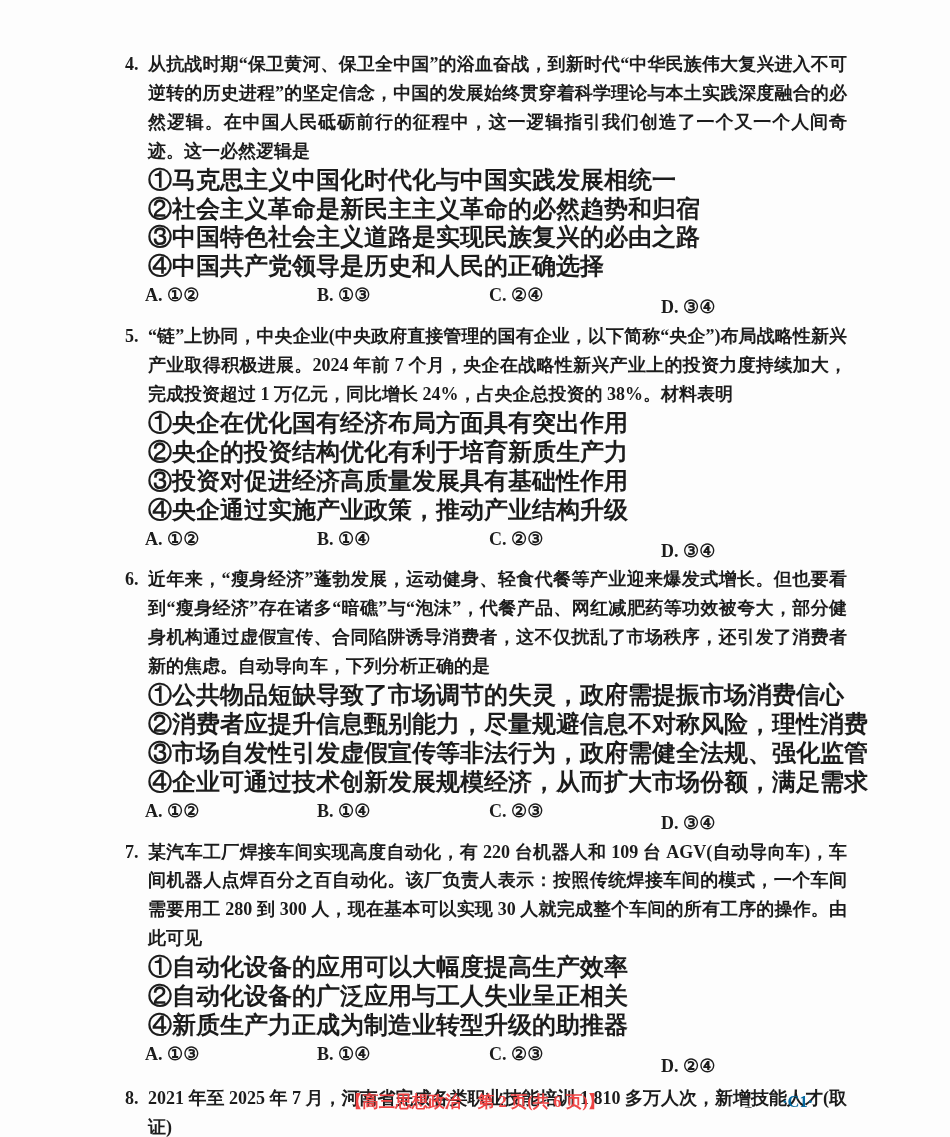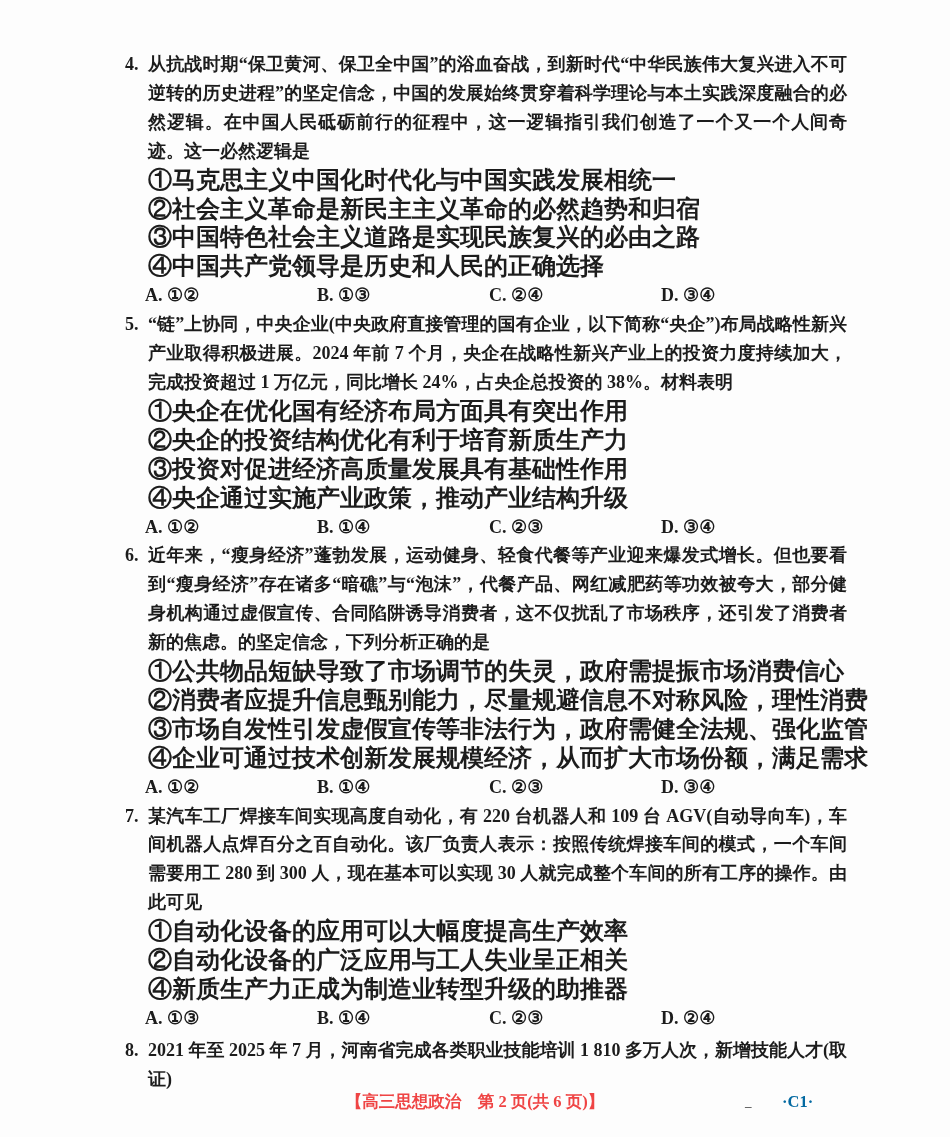--- a/index.html
+++ b/index.html
@@ -44,21 +44,21 @@
     white-space: nowrap;
   }
   .choices {
     display: flex;
     padding-left: 20px;
     font-size: 18px;
     line-height: 28.9px;
     font-weight: 600;
   }
   .choice { width: 172px; }
-  .choice:last-child { width: auto; }
+  .choice:last-child { width: auto; margin-top: 12px; }
   .q8 { margin-top: 3px; }
   .footer-center {
     position: absolute;
     left: 0;
     width: 100%;
     top: 1090px;
     text-align: center;
     font-size: 16.5px;
     line-height: 24px;
     font-weight: 600;
@@ -109,21 +109,21 @@
     <p class="statement">④央企通过实施产业政策，推动产业结构升级</p>
     <div class="choices">
       <span class="choice">A. ①②</span>
       <span class="choice">B. ①④</span>
       <span class="choice">C. ②③</span>
       <span class="choice">D. ③④</span>
     </div>
   </section>
 
   <section class="question">
-    <p class="stem"><span class="qnum">6.</span><span>近年来，“瘦身经济”蓬勃发展，运动健身、轻食代餐等产业迎来爆发式增长。但也要看到“瘦身经济”存在诸多“暗礁”与“泡沫”，代餐产品、网红减肥药等功效被夸大，部分健身机构通过虚假宣传、合同陷阱诱导消费者，这不仅扰乱了市场秩序，还引发了消费者新的焦虑。的坚定信念，下列分析正确的是</span></p>
+    <p class="stem"><span class="qnum">6.</span><span>近年来，“瘦身经济”蓬勃发展，运动健身、轻食代餐等产业迎来爆发式增长。但也要看到“瘦身经济”存在诸多“暗礁”与“泡沫”，代餐产品、网红减肥药等功效被夸大，部分健身机构通过虚假宣传、合同陷阱诱导消费者，这不仅扰乱了市场秩序，还引发了消费者新的焦虑。自动导向车，下列分析正确的是</span></p>
     <p class="statement">①公共物品短缺导致了市场调节的失灵，政府需提振市场消费信心</p>
     <p class="statement">②消费者应提升信息甄别能力，尽量规避信息不对称风险，理性消费</p>
     <p class="statement">③市场自发性引发虚假宣传等非法行为，政府需健全法规、强化监管</p>
     <p class="statement">④企业可通过技术创新发展规模经济，从而扩大市场份额，满足需求</p>
     <div class="choices">
       <span class="choice">A. ①②</span>
       <span class="choice">B. ①④</span>
       <span class="choice">C. ②③</span>
       <span class="choice">D. ③④</span>
     </div>

